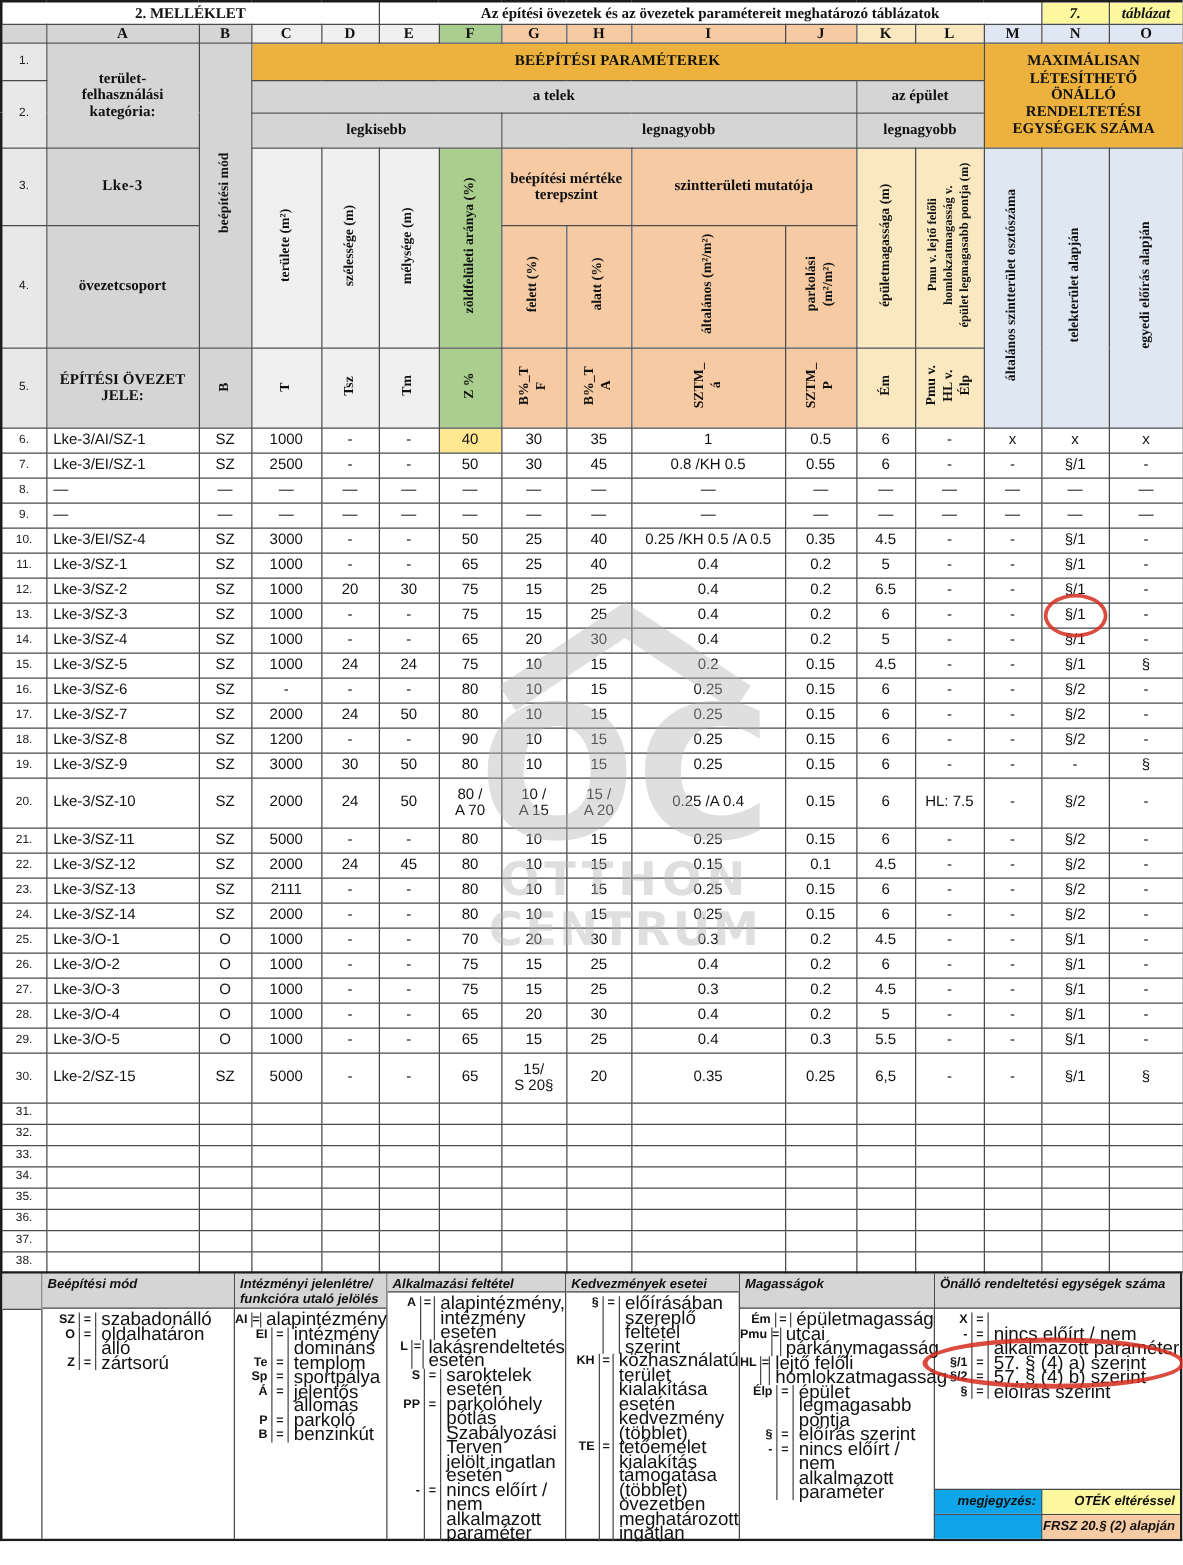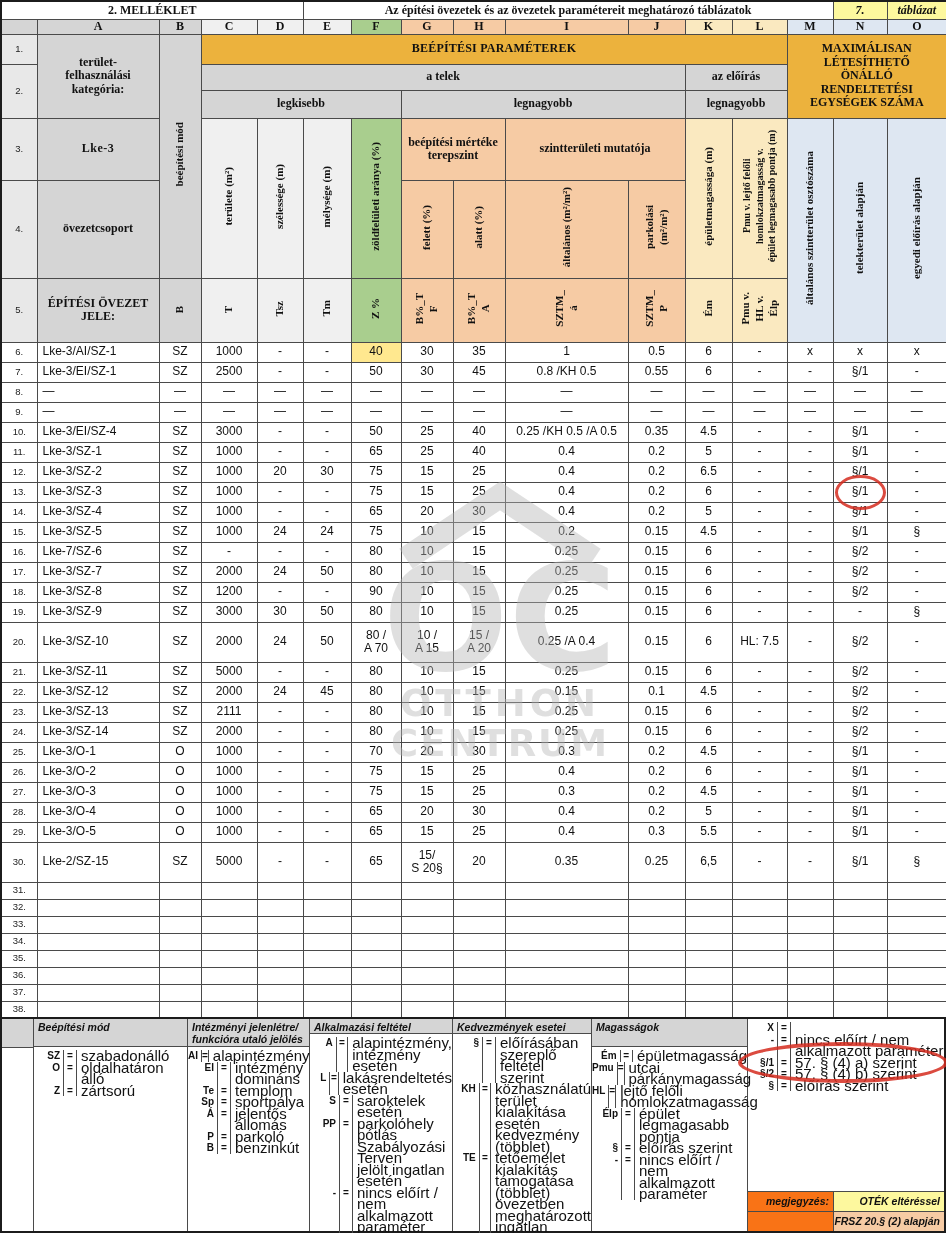--- a/index.html
+++ b/index.html
@@ -66,21 +66,21 @@
     text-align:right;padding-right:3px;font-weight:bold;font-size:10px;line-height:11.5px;}
   .lg-eq{width:13px;box-sizing:border-box;border-right:1px solid #4a4a4a;
     text-align:center;font-weight:bold;font-size:10px;line-height:11.5px;}
   .lg-desc{flex:1;padding-left:4px;font-size:15px;line-height:11.5px;white-space:pre-line;}
   .lg-circled::after{content:"";position:absolute;left:-10px;right:-4px;top:-15px;bottom:-15px;
     border:4px solid rgba(213,43,30,0.85);border-radius:50%;pointer-events:none;z-index:5;}
   .lg-notes{border-top:1px solid #4a4a4a;}
   .lg-note-row{display:flex;height:19px;border-bottom:1px solid #4a4a4a;}
   .lg-note-row:last-child{border-bottom:none;}
   .lg-note-label{width:86px;box-sizing:border-box;border-right:1px solid #4a4a4a;
-    background:#f97316;text-align:right;padding:3px 4px 0 0;font-weight:bold;font-style:italic;font-size:10.5px;}
+    background:#0ea5e9;text-align:right;padding:3px 4px 0 0;font-weight:bold;font-style:italic;font-size:10.5px;}
   .lg-note-val{flex:1;text-align:right;padding:3px 4px 0 0;font-weight:bold;font-style:italic;font-size:10.5px;}
   .lg-note-val.otek{background:var(--yellow-note,#FDF89E);}
   .lg-note-val.frsz{background:var(--tan,#F6CBA4);}
   
   .watermark{position:absolute;left:378px;top:478px;width:244px;height:300px;
     pointer-events:none;z-index:4;opacity:0.42;}
 </style>
 </head>
 <body>
 
@@ -140,21 +140,21 @@
         <td class="gold big" colspan="10">BEÉPÍTÉSI PARAMÉTEREK</td>
         <td class="gold max-unit" colspan="3" rowspan="3">MAXIMÁLISAN
 LÉTESÍTHETŐ
 ÖNÁLLÓ
 RENDELTETÉSI
 EGYSÉGEK SZÁMA</td>
       </tr>
       <tr class="r2a">
         <td class="rn" rowspan="2">2.</td>
         <td class="gray" colspan="8">a telek</td>
-        <td class="gray" colspan="2">az előírás</td>
+        <td class="gray" colspan="2">az épület</td>
       </tr>
       <tr class="r2b">
         <td class="gray" colspan="4">legkisebb</td>
         <td class="gray" colspan="4">legnagyobb</td>
         <td class="gray" colspan="2">legnagyobb</td>
       </tr>
       <tr class="r3">
         <td class="rn">3.</td>
         <td class="gray zone">Lke-3</td>
         <td class="lgt" rowspan="2"><span class="vert">területe (m²)</span></td>
@@ -380,21 +380,21 @@
           <td>0.2</td>
           <td>0.15</td>
           <td>4.5</td>
           <td>-</td>
           <td>-</td>
           <td>§/1</td>
           <td>§</td>
         </tr>
         <tr>
           <td class="rn">16.</td>
-          <td class="cA">Lke-7/SZ-6</td>
+          <td class="cA">Lke-3/SZ-6</td>
           <td>SZ</td>
           <td>-</td>
           <td>-</td>
           <td>-</td>
           <td>80</td>
           <td>10</td>
           <td>15</td>
           <td>0.25</td>
           <td>0.15</td>
           <td>6</td>
@@ -975,20 +975,21 @@
             <div class="lg-item">
               <div class="lg-code">-</div>
               <div class="lg-eq">=</div>
               <div class="lg-desc">nincs előírt / nem
 alkalmazott
 paraméter</div>
             </div>
           </div>
         </div>
         <div class="lg-sec" style="width: 196px;">
+          <div class="lg-title">Önálló rendeltetési egységek száma</div>
           <div class="lg-body">
             <div class="lg-item">
               <div class="lg-code">X</div>
               <div class="lg-eq">=</div>
             </div>
             <div class="lg-item">
               <div class="lg-code">-</div>
               <div class="lg-eq">=</div>
               <div class="lg-desc">nincs előírt / nem
 alkalmazott paraméter</div>

